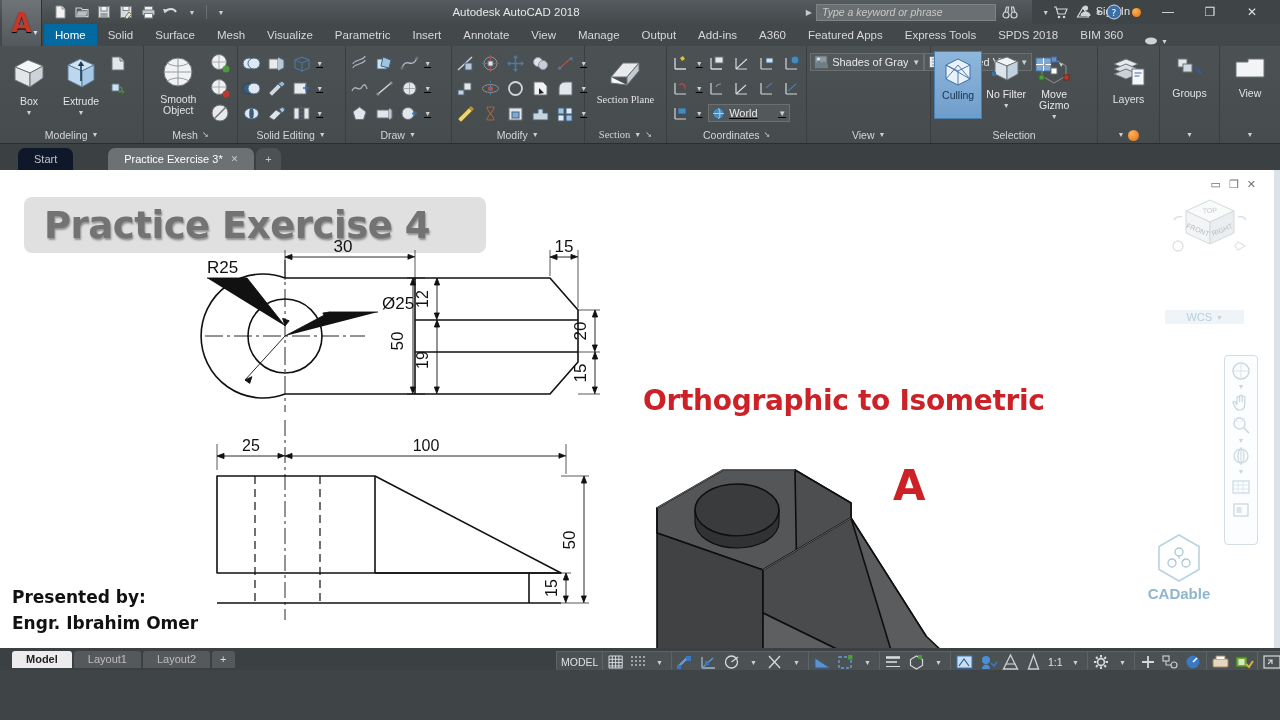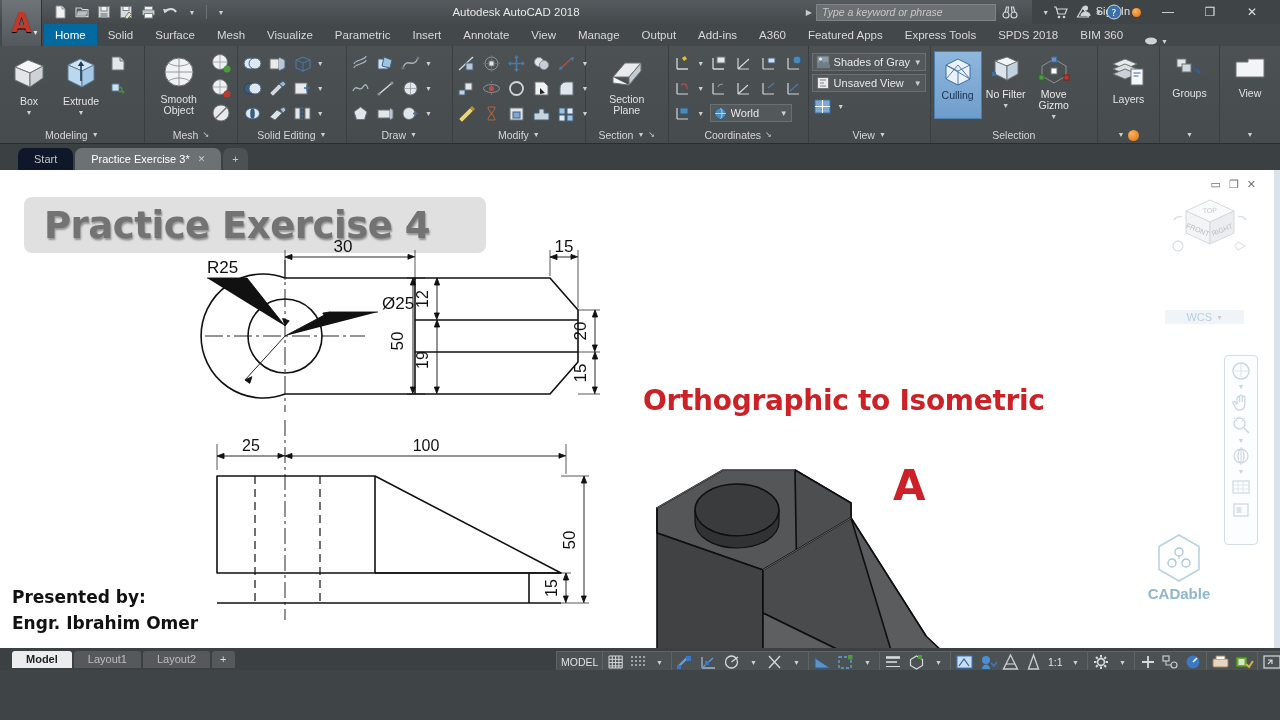--- a/index.html
+++ b/index.html
@@ -96,21 +96,21 @@
     display:flex;align-items:center;justify-content:center;gap:4px;
   }
   .bigbtn{
     width:52px; display:flex; flex-direction:column; align-items:center;
     padding-top:4px; color:#e2e2e2; font-size:10.5px; text-align:center;
     line-height:11px;
   }
   .bigbtn .glyph{ margin-bottom:3px; }
   .bigbtn.wide{width:62px;}
   .smallcol{ display:flex; flex-direction:column; gap:1px; }
-  .smallrow{ display:flex; align-items:center; gap:3px; height:24px;}
+  .smallrow{ display:flex; align-items:center; gap:3px; height:24px;text-decoration:underline;}
   .sico{ width:22px;height:22px;display:flex;align-items:center;justify-content:center;}
   .dd{ color:#cfcfcf;font-size:7px;width:8px;text-align:center;}
   .combo{
     display:flex;align-items:center;gap:4px;
     background:#53585b;border:1px solid #6a6f72;height:18px;
     color:#e8e8e8;font-size:11px;padding:0 3px;margin-bottom:3px;
   }
   .combo .cl{flex:1;white-space:nowrap;overflow:hidden;}
   .combo .cv{color:#cfcfcf;font-size:8px;}
   .togglebtn{
@@ -127,21 +127,21 @@
   
   .filetabs{
     position:absolute; left:0; top:144px; width:1280px; height:26px;
     background:#3b4043; display:flex; align-items:flex-end;
   }
   .ftab{
     height:22px; line-height:22px; padding:0 16px 0 16px; margin-right:2px;
     color:#c5c5c5; font-size:11px; border-radius:7px 7px 0 0;
     background:#0f172a; display:flex;align-items:center;gap:8px;
   }
-  .ftab.active{ background:#6c7174; color:#fff; }
+  .ftab.active{ background:#6c7174; color:#fff;margin-left:33px; }
   .ftab .x{ font-size:9px; color:#c9c9c9; }
   .ftab.plus{ padding:0 9px; background:#4c5154; }
 
   
   .canvas{
     position:absolute; left:0; top:170px; width:1280px; height:478px;
     background:#fff; overflow:hidden;
   }
   .canvas-border-r{position:absolute;right:0;top:0;width:6px;height:100%;
      background:linear-gradient(90deg,#cfd9e2,#9fb3c6);}
@@ -702,21 +702,21 @@
           <span class="dd">▼</span>
         </div>
       </div>
     </div>
     <div class="panel-title">
       <span>Modify</span>
         <span class="caret-sm">▼</span>
     </div>
   </div>
 
-  <div class="panel" style="width:84px;">
+  <div class="panel" style="width:84px;font-family:Liberation Serif, serif;">
     <div class="panel-body" style="justify-content:center;">
       <div class="bigbtn wide">
         <span class="glyph">
           <svg width="40" height="34" viewBox="0 0 40 34">
               <path d="M6 22l12-14h16L22 22z" fill="#e8eaec" stroke="#6d7376"></path>
               <path d="M22 22l12-14v8L22 30z" fill="#c3cad0" stroke="#6d7376"></path>
               <path d="M6 22v6l16 2V30" fill="#f4f6f7" stroke="#6d7376"></path>
             </svg>
         </span>
         <span>Section Plane</span>
@@ -815,21 +815,21 @@
         </div>
       </div>
     </div>
     <div class="panel-title">
       <span>Coordinates</span>
         <span class="panel-foot-arrow">↘</span>
     </div>
   </div>
 
   <div class="panel" style="width:124px;">
-    <div class="panel-body" style="flex-direction:column;padding-top:5px;">
+    <div class="panel-body" style="flex-direction:row;padding-top:5px;">
       <div class="combo" style="width:114px;">
         <svg width="14" height="14" viewBox="0 0 14 14">
             <rect x="1" y="1" width="12" height="12" fill="#8d9aa3" stroke="#5c666d"></rect>
             <path d="M1 9l4-4 3 3 2-2 4 4v3H1z" fill="#6f7d86"></path>
             <circle cx="4.5" cy="4" r="1.6" fill="#dfe6ec"></circle>
           </svg>
         <span class="cl">Shades of Gray</span>
         <span class="cv">▼</span>
       </div>
       <div class="combo" style="width:114px;">

